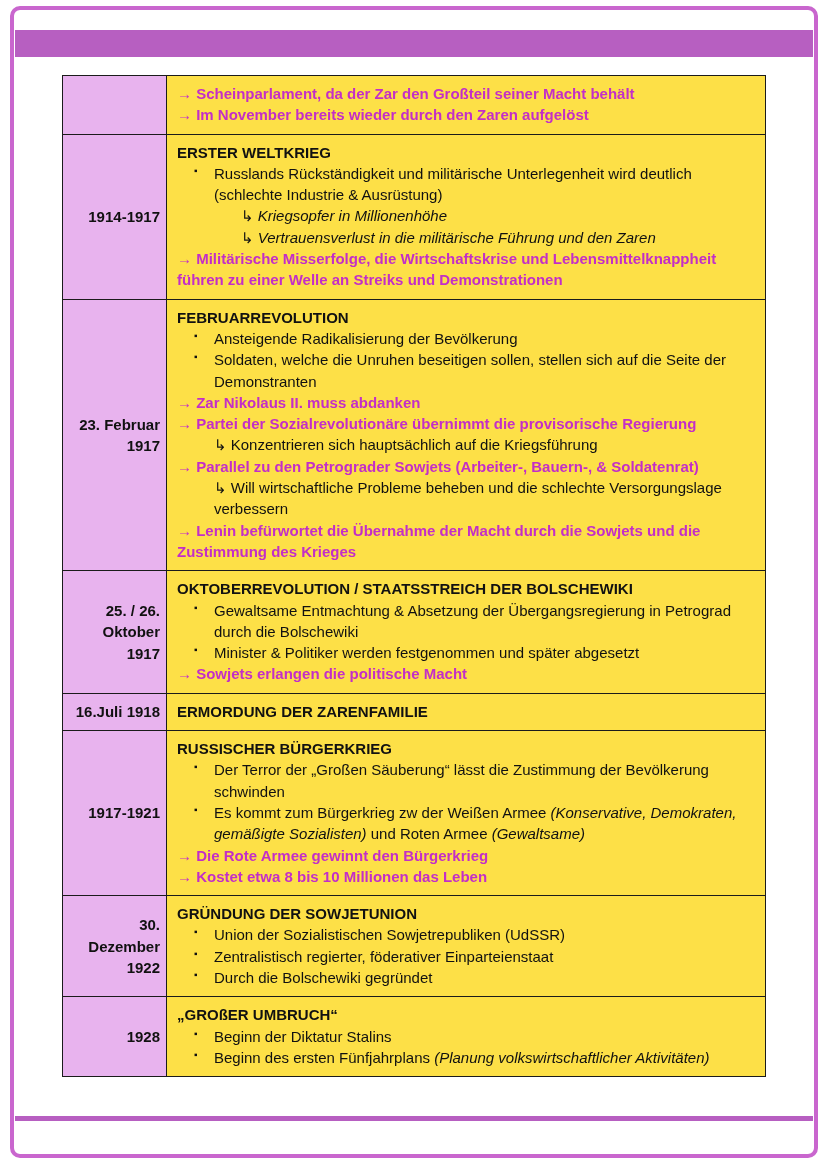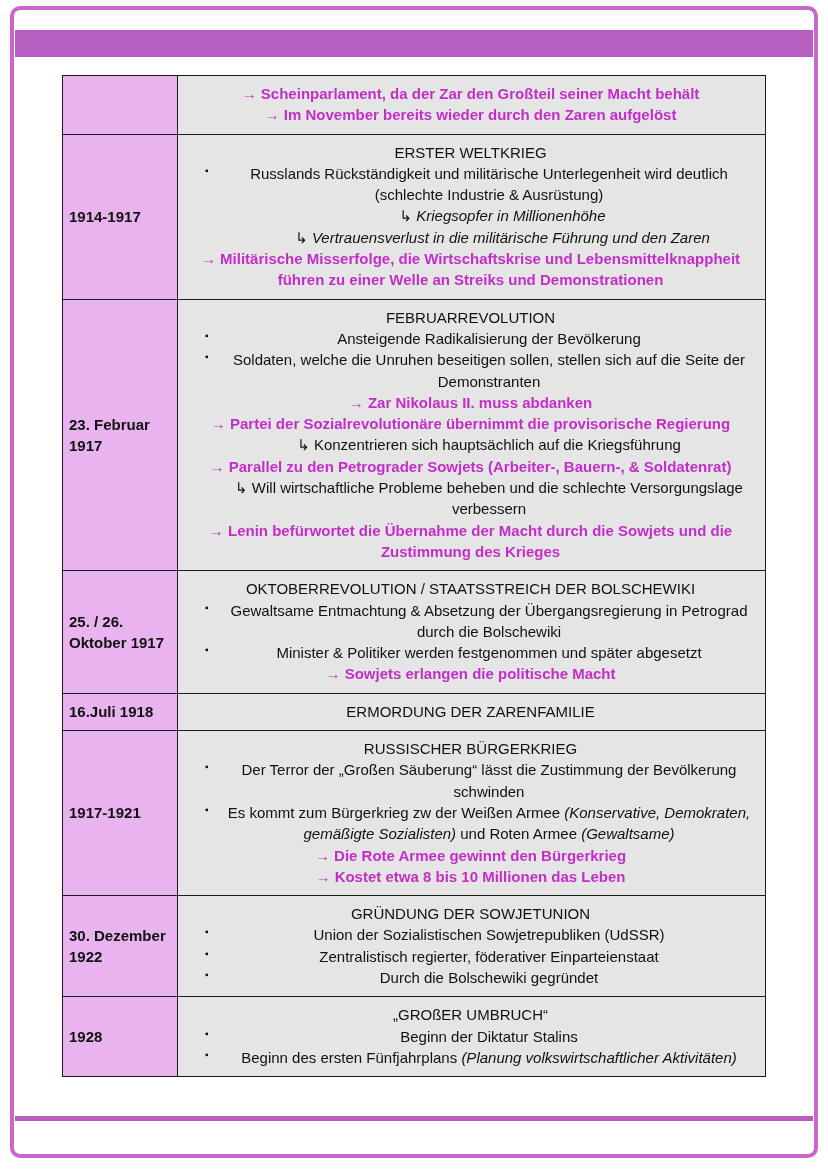--- a/index.html
+++ b/index.html
@@ -29,31 +29,30 @@
   }
   table.timeline{
     position:absolute;left:62px;top:75px;width:704px;
     border-collapse:collapse;table-layout:fixed;
   }
   table.timeline td{
     border:1.4px solid var(--tborder);
     font-size:15px;line-height:1.42;
   }
   td.date-cell{
-    width:115px;background:var(--datebg);
-    font-weight:700;text-align:left;vertical-align:middle;
+    width:104px;background:var(--datebg);
+    font-weight:700;text-align:right;vertical-align:middle;
     padding:4px 6px;
   }
   td.content-cell{
-    background:#e5e5e5;vertical-align:middle;
+    background:#fde047;vertical-align:middle;
     padding:7px 12px 8px 10px;
-    text-align:center;
   }
   .line{min-height:21px;}
-  .heading{font-weight:400;}
+  .heading{font-weight:700;}
   .arrow{color:var(--accent);font-weight:700;}
   .arrow .glyph{font-weight:700;}
   .bullet{position:relative;padding-left:37px;}
   .bullet>.glyph{position:absolute;left:17px;top:1px;font-size:10px;}
   .sub{padding-left:37px;}
   .sub2{padding-left:64px;font-style:italic;}
   .it{font-style:italic;}
 </style>
 </head>
 <body>

